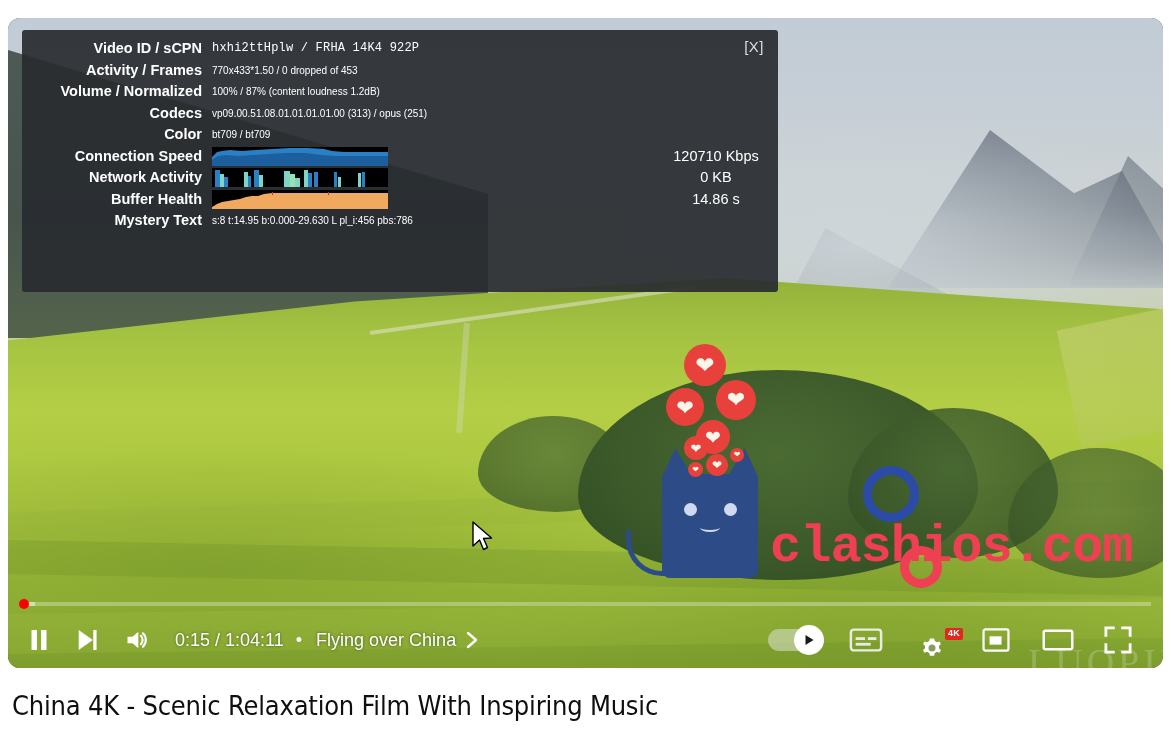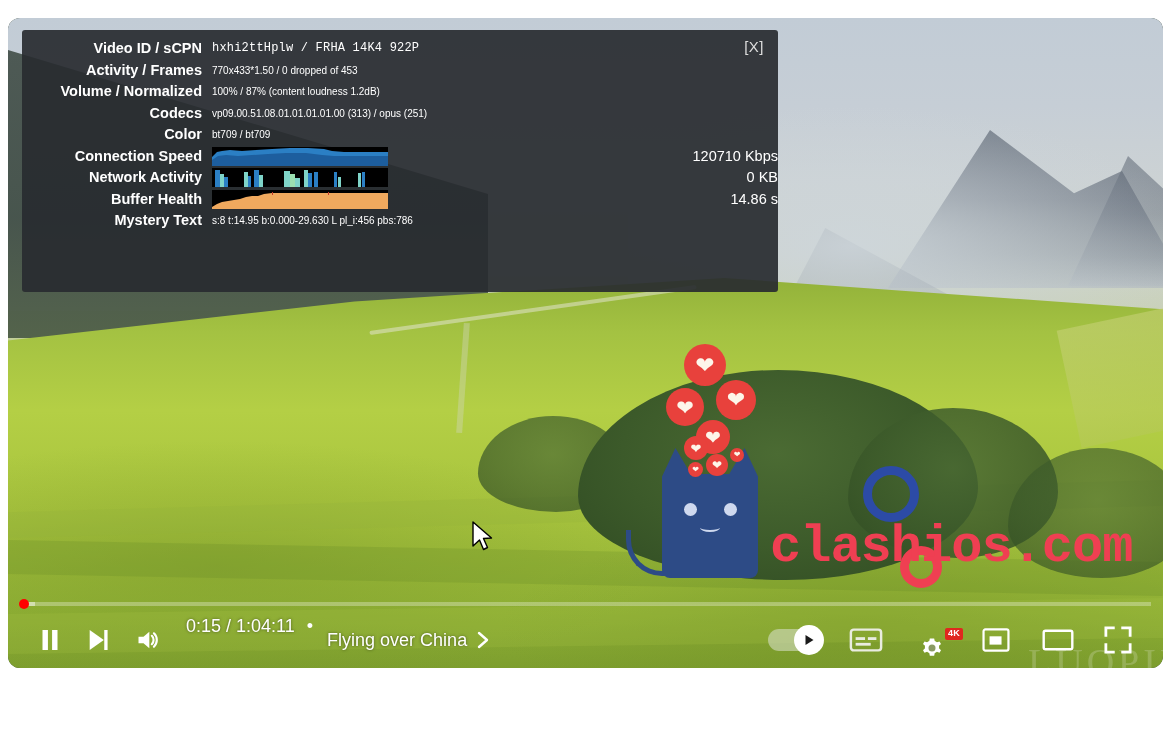--- a/index.html
+++ b/index.html
@@ -157,21 +157,21 @@
     color: #fff;
   }
   .st-value.mono {
     font-family: "Liberation Mono", monospace;
     font-size: 12px;
     letter-spacing: .2px;
   }
   .st-right {
     font-size: 14.5px;
     line-height: 21.5px;
-    text-align: right;
+    text-align: center;
     white-space: nowrap;
     padding-left: 6px !important;
     width: 130px;
   }
   #close-stats {
     position: absolute; right: 14px; top: 8px;
     font-size: 15px; font-weight: 500;
     color: #ddd; cursor: pointer;
     font-family: "Liberation Sans", sans-serif;
     letter-spacing: .5px;
@@ -251,21 +251,21 @@
     position: absolute; top: -3px; width: 10px; height: 10px;
     border-radius: 50%; background: #f00;
   }
 
   
   #controls {
     position: absolute; left: 0; bottom: 0;
     width: 100%; height: 56px;
     display: flex; align-items: center;
   }
-  .ctrl-left { display: flex; padding-left: 18px; }
+  .ctrl-left { display: flex; align-items: center; padding-left: 7px; }
   .ctrl-right { display: flex; align-items: center; margin-left: auto; padding-right: 16px; }
   .ctrl-btn {
     width: 48px; height: 48px;
     display: flex; align-items: center; justify-content: center;
     cursor: pointer; position: relative;
   }
   #time-display {
     color: #fff; font-size: 18px; margin-left: 16px; white-space: nowrap;
     text-shadow: 0 0 3px rgba(0,0,0,.5);
   }
@@ -562,14 +562,15 @@
 
         <div class="ctrl-btn" style="width:58px;">
           <svg width="28" height="28" viewBox="0 0 30 30">
             <path d="M2,10 L2,2 L10,2 M20,2 L28,2 L28,10 M28,20 L28,28 L20,28 M10,28 L2,28 L2,20" stroke="#fff" stroke-width="3" fill="none" stroke-linecap="square"></path>
           </svg>
         </div>
       </div>
     </div>
   </div>
 
+  <div id="video-title">China 4K - Scenic Relaxation Film With Inspiring Music</div>
 
 </div>
 
 </body></html>

